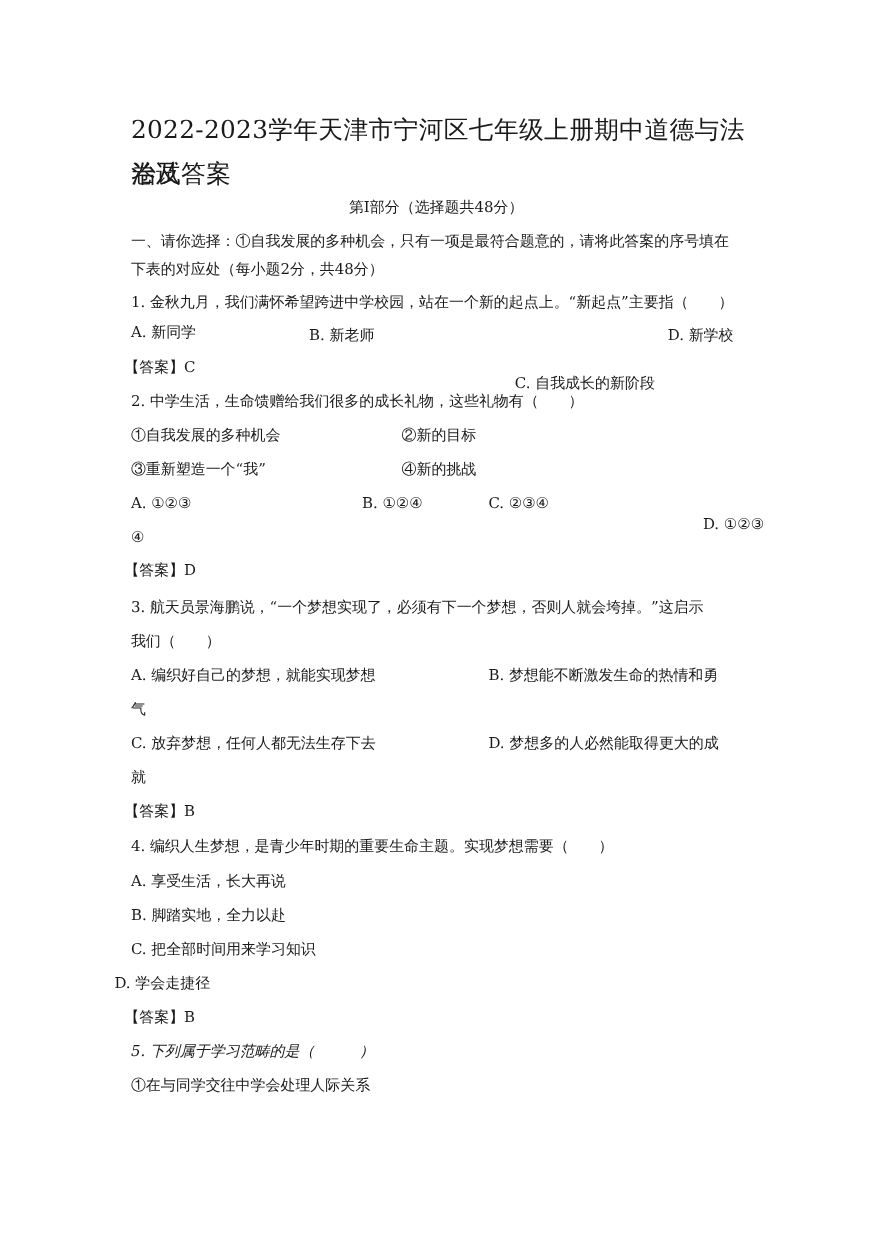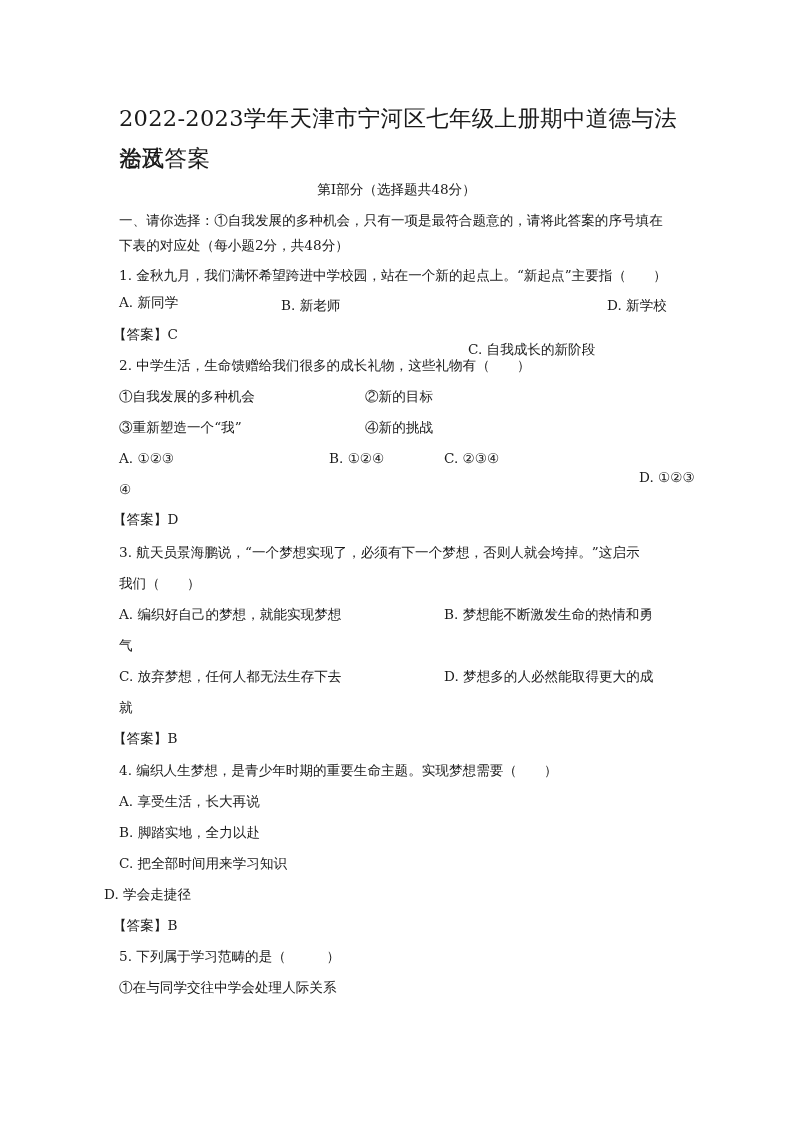--- a/index.html
+++ b/index.html
@@ -51,15 +51,15 @@
   <div class="opt" style="top:698px; left:119px;">就</div>
   <div class="line" style="top:729px; left:113px;">【答案】B</div>
 
   <div class="line" style="top:761px;">4. 编织人生梦想，是青少年时期的重要生命主题。实现梦想需要（　　）</div>
   <div class="opt" style="top:792px; left:119px;">A. 享受生活，长大再说</div>
   <div class="opt" style="top:823px; left:119px;">B. 脚踏实地，全力以赴</div>
   <div class="opt" style="top:854px; left:119px;">C. 把全部时间用来学习知识</div>
   <div class="opt" style="top:885px; left:104px;">D. 学会走捷径</div>
   <div class="line" style="top:916px; left:113px;">【答案】B</div>
 
-  <div class="line" style="top:947px;">5. 下列属于学习范畴的是（　　　）</div>
+  <div class="line" style="top:947px;font-style:italic;">5. 下列属于学习范畴的是（　　　）</div>
   <div class="opt" style="top:978px; left:119px;">①在与同学交往中学会处理人际关系</div>
 </div>
 
 </body></html>

